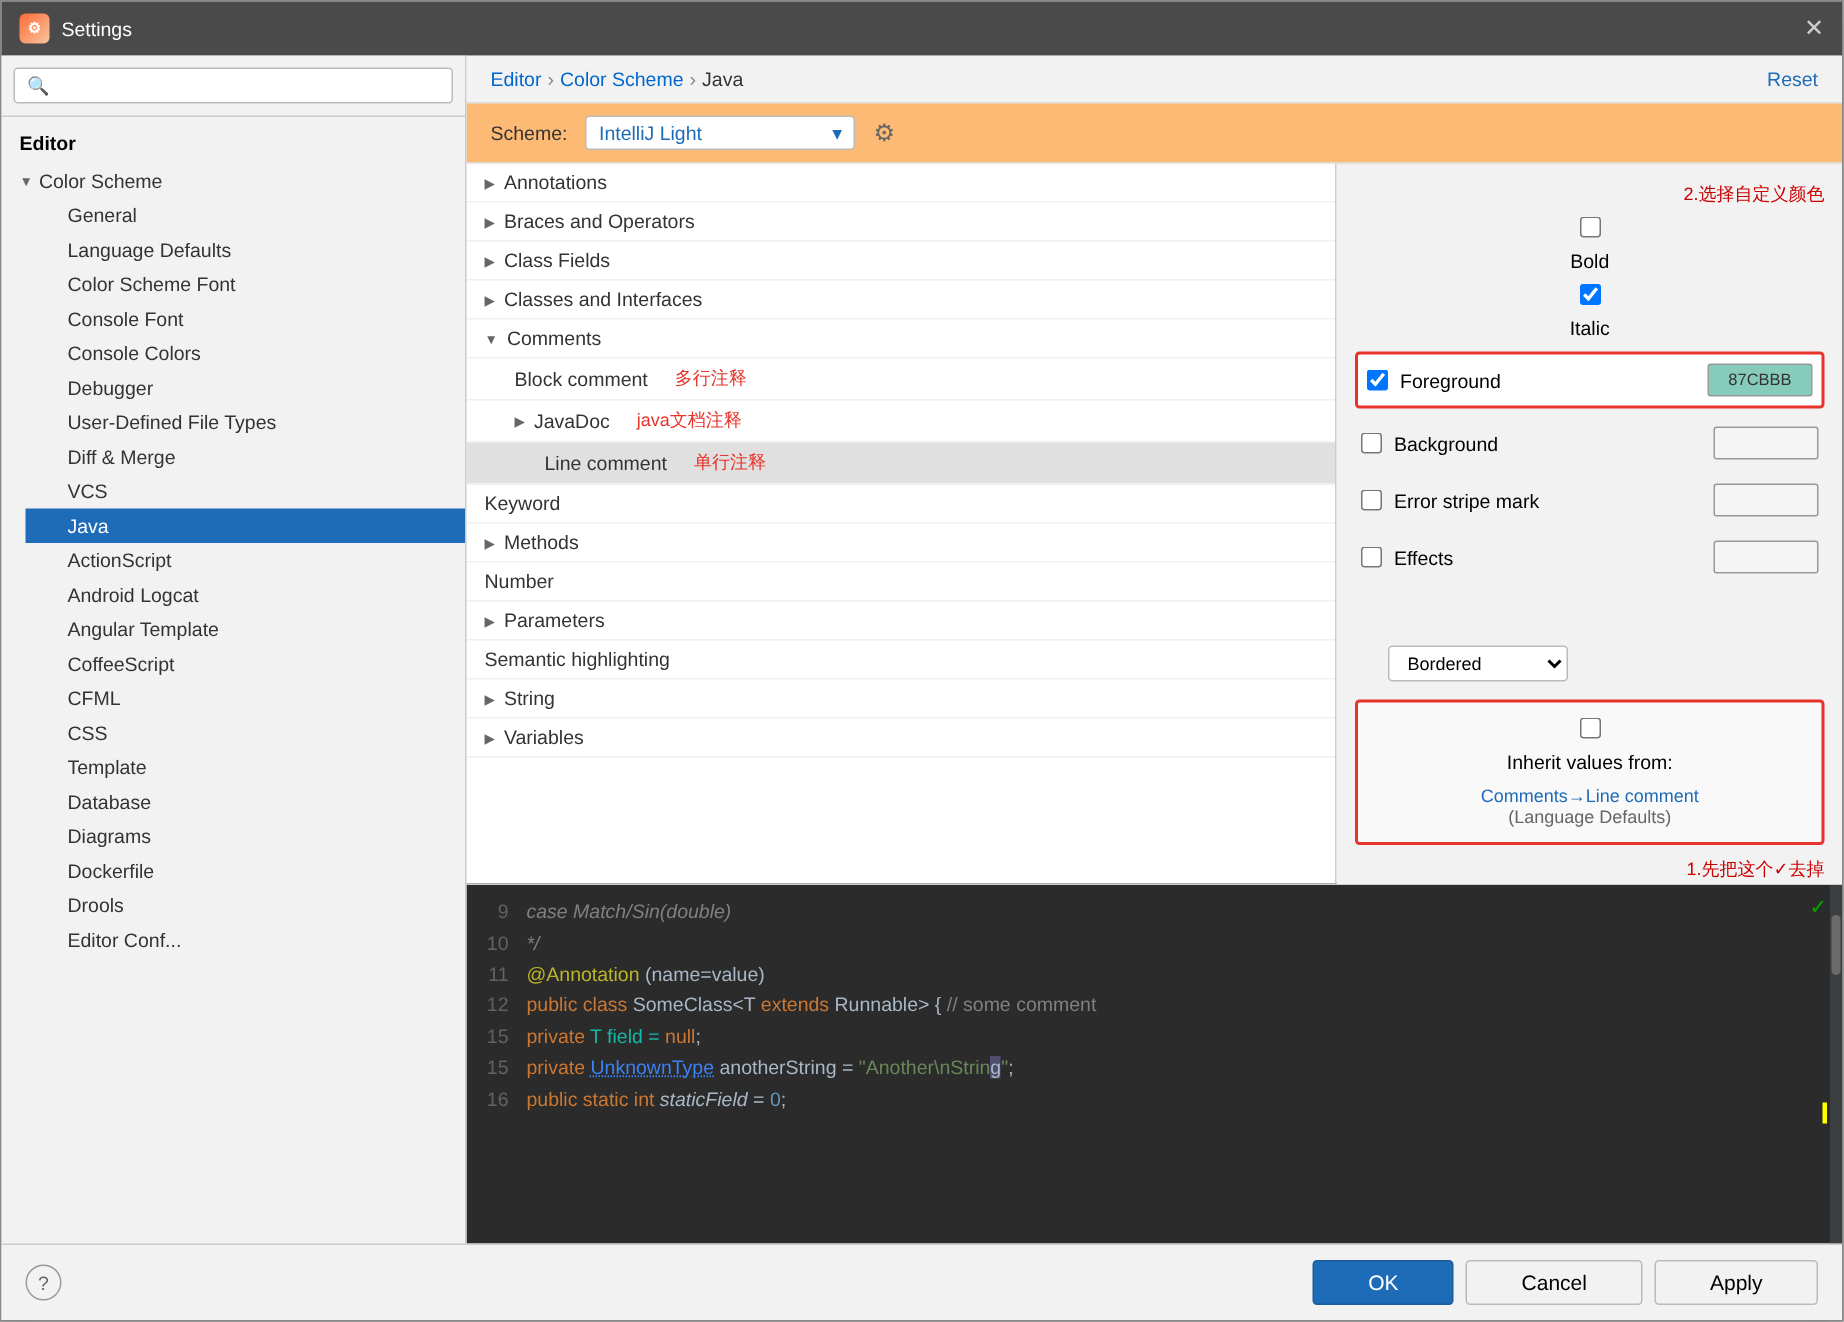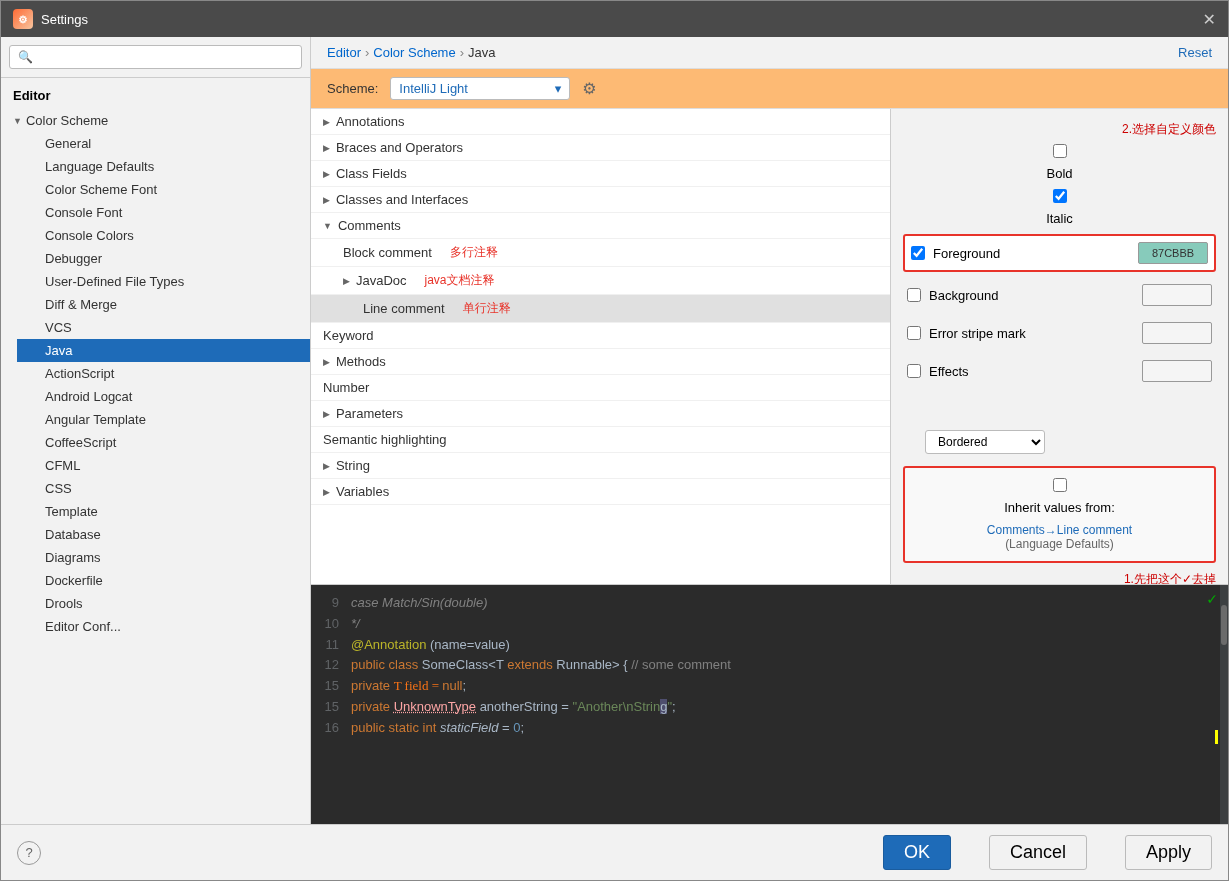--- a/index.html
+++ b/index.html
@@ -55,21 +55,21 @@
     .kw { color: #cc7832; }
     .str { color: #6a8759; }
     .num { color: #6897bb; }
     .comment { color: #808080; }
     .annotation { color: #bbb529; }
     .scrollbar-v { position: absolute; right: 0; top: 0; bottom: 0; width: 8px; background: #3c3f41; }
     .scrollbar-thumb { width: 6px; margin: 0 1px; height: 40px; background: #6b6b6b; border-radius: 3px; margin-top: 20px; }
     .bottom-bar { display: flex; align-items: center; justify-content: space-between; padding: 10px 16px; background: #f2f2f2; border-top: 1px solid #ccc; flex-shrink: 0; }
     .help-btn { width: 24px; height: 24px; border-radius: 50%; border: 1px solid #999; background: #f2f2f2; cursor: pointer; display: flex; align-items: center; justify-content: center; font-size: 13px; color: #666; }
     .bottom-buttons { display: flex; gap: 8px; }
-    .btn { padding: 6px 20px; border-radius: 3px; cursor: pointer; font-size: 18px; border: 1px solid #bbb; background: #f2f2f2; margin-left: 30px; }
+    .btn { padding: 6px 36px; border-radius: 3px; cursor: pointer; font-size: 14px; border: 1px solid #bbb; background: #f2f2f2; }
     .btn-primary { background: #1e6bb8; color: #fff; border: 1px solid #1a5c9e; }
     .preview-line { display: flex; align-items: baseline; }
     .yellow-line { position: absolute; right: 10px; top: 145px; width: 3px; height: 14px; background: #ffff00; }
     .green-check { position: absolute; right: 10px; top: 6px; color: #00aa00; font-size: 14px; }
     .italic { font-style: italic; }
     .checkbox { width: 14px; height: 14px; cursor: pointer; }
     select { cursor: pointer; }
   </style>
 </head>
 <body>
@@ -277,27 +277,27 @@
           </div>
           <div class="preview-line">
             <span class="line-num">12</span>
             <span>
               <span class="kw"> public </span><span class="kw">class </span><span style="color:#a9b7c6;">SomeClass&lt;</span><span style="color:#a9b7c6;">T </span><span class="kw">extends </span><span style="color:#a9b7c6;">Runnable&gt; { </span><span class="comment">// some comment</span>
             </span>
           </div>
           <div class="preview-line">
             <span class="line-num">15</span>
             <span>
-              <span class="kw">    private </span><span style="color:#f97316;font-family:Liberation Serif, serif;">T field = </span><span class="kw">null</span><span style="color:#a9b7c6;">;</span>
+              <span class="kw">    private </span><span style="color:#14b8a6;">T field = </span><span class="kw">null</span><span style="color:#a9b7c6;">;</span>
             </span>
           </div>
           <div class="preview-line">
             <span class="line-num">15</span>
             <span>
-              <span class="kw">    private </span><span style="color:#fca5a5; text-decoration: underline dotted;">UnknownType</span><span style="color:#a9b7c6;"> anotherString = </span><span class="str">"Another\nStrin</span><span style="background:#4e4e6e; color:#a9b7c6;">g</span><span class="str">"</span><span style="color:#a9b7c6;">;</span>
+              <span class="kw">    private </span><span style="color:#3b82f6; text-decoration: underline dotted;">UnknownType</span><span style="color:#a9b7c6;"> anotherString = </span><span class="str">"Another\nStrin</span><span style="background:#4e4e6e; color:#a9b7c6;">g</span><span class="str">"</span><span style="color:#a9b7c6;">;</span>
             </span>
           </div>
           <div class="preview-line">
             <span class="line-num">16</span>
             <span>
               <span class="kw">    public </span><span class="kw">static </span><span class="kw">int </span><span class="italic" style="color:#a9b7c6;">staticField</span><span style="color:#a9b7c6;"> = </span><span class="num">0</span><span style="color:#a9b7c6;">;</span>
             </span>
           </div>
         </div>
         <div class="green-check">✓</div>

